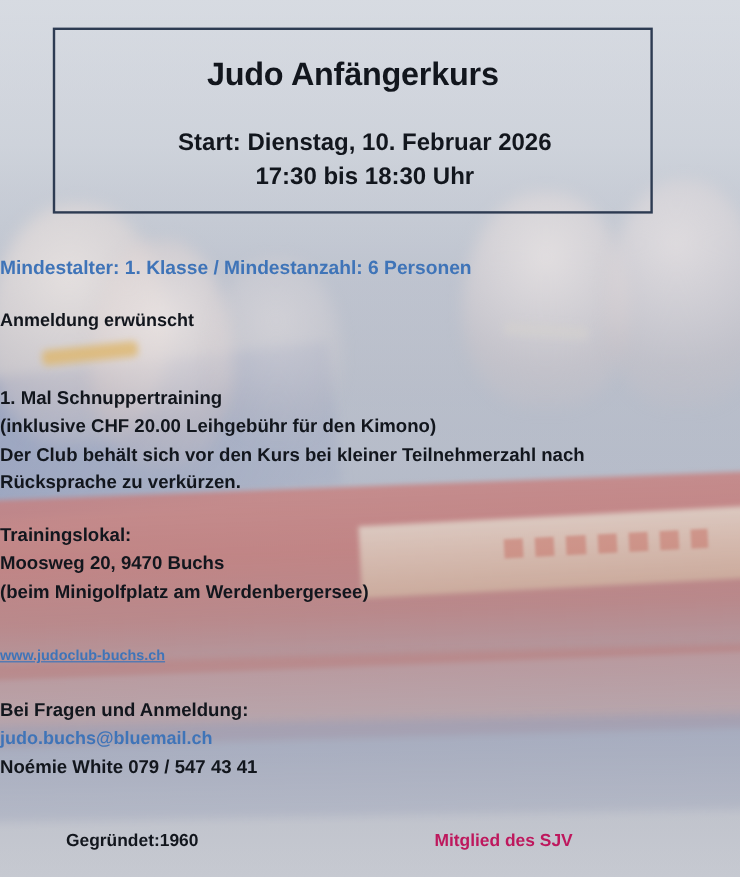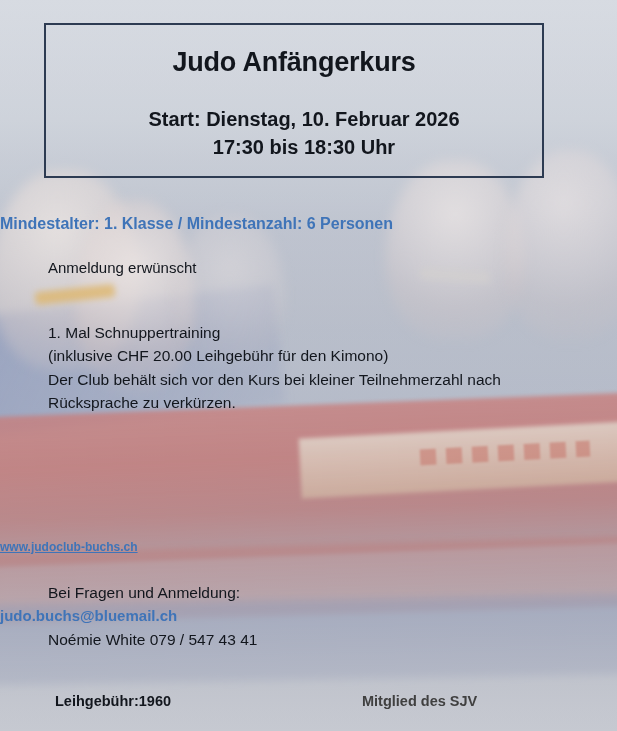--- a/index.html
+++ b/index.html
@@ -179,23 +179,22 @@
     text-align: left;
   }
 
   .line-blue {
     font-size: 16px;
     font-weight: bold;
     color: #3f74b8;
   }
   .line-dark {
     font-size: 15px;
-    font-weight: normal;
+    font-weight: bold;
     color: #12161d;
-    margin-left: 48px;
   }
   .line-dark.lg { font-size: 15.5px; }
 
   .stack > div { line-height: 1.5; }
 
   .link {
     font-size: 12px;
     font-weight: bold;
     color: #3f74b8;
     text-decoration: underline;
@@ -219,21 +218,21 @@
     left: 55px;
     font-size: 14.5px;
     font-weight: bold;
     color: #12161d;
   }
   .footer .right {
     position: absolute;
     left: 362px;
     font-size: 14.5px;
     font-weight: bold;
-    color: #404040;
+    color: #be185d;
   }
 </style>
 </head>
 <body>
 
 <div class="poster">
 
   <div class="bg">
     <div class="mat-blue-left"></div>
     <div class="fig fig-a"></div>
@@ -265,32 +264,37 @@
 
     <div class="center-block line-dark" style="top:259px;">Anmeldung erwünscht</div>
 
     <div class="center-block stack" style="top:321px;">
       <div class="line-dark lg">1. Mal Schnuppertraining</div>
       <div class="line-dark lg">(inklusive CHF 20.00 Leihgebühr für den Kimono)</div>
       <div class="line-dark lg">Der Club behält sich vor den Kurs bei kleiner Teilnehmerzahl nach</div>
       <div class="line-dark lg">Rücksprache zu verkürzen.</div>
     </div>
 
+    <div class="center-block stack" style="top:435px;">
+      <div class="line-dark lg">Trainingslokal:</div>
+      <div class="line-dark lg">Moosweg 20, 9470 Buchs</div>
+      <div class="line-dark lg">(beim Minigolfplatz am Werdenbergersee)</div>
+    </div>
 
     <div class="center-block" style="top:537px;">
       <span class="link">www.judoclub-buchs.ch</span>
     </div>
 
     <div class="center-block stack" style="top:581px;">
       <div class="line-dark lg">Bei Fragen und Anmeldung:</div>
       <div>
         <span class="link-mail">judo.buchs@bluemail.ch</span>
       </div>
       <div class="line-dark lg">Noémie White 079 / 547 43 41</div>
     </div>
 
     <div class="footer">
-      <div class="left">Leihgebühr:1960</div>
+      <div class="left">Gegründet:1960</div>
       <div class="right">Mitglied des SJV</div>
     </div>
 
   </div>
 </div>
 
 </body></html>

